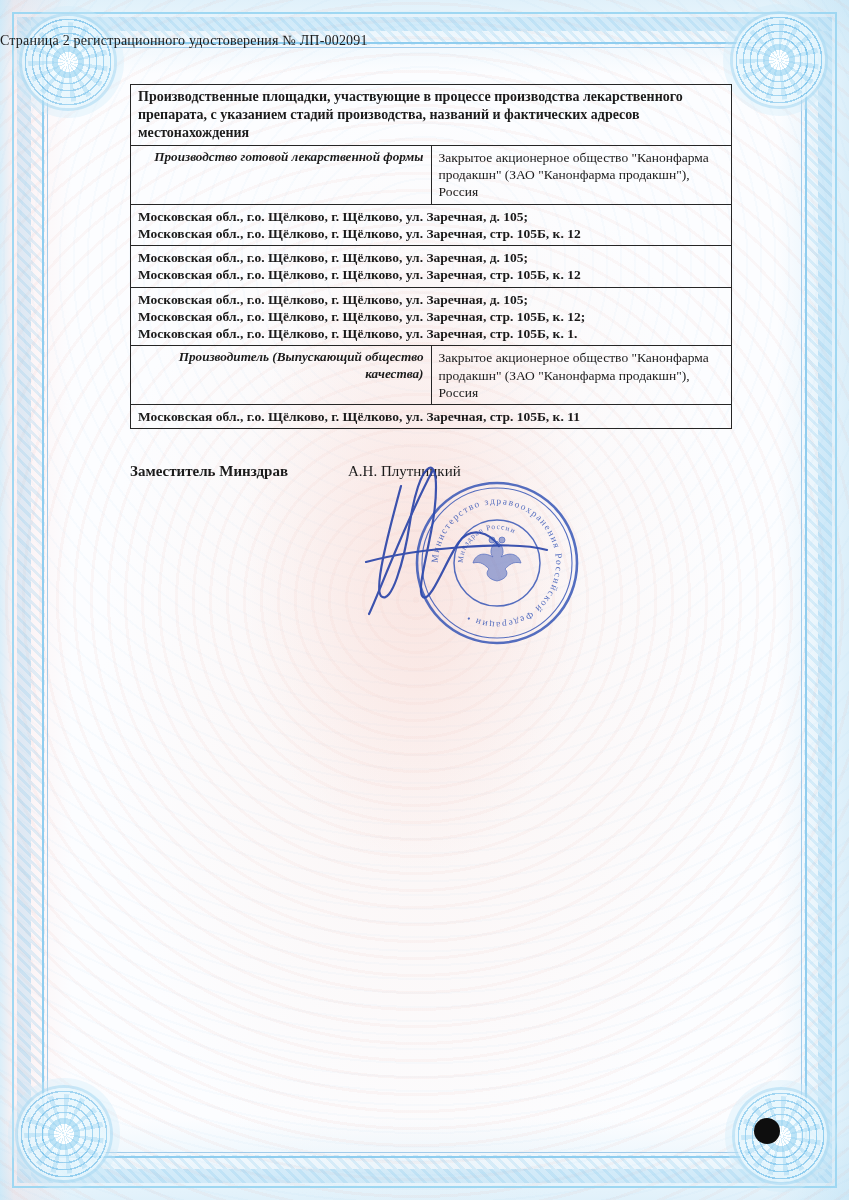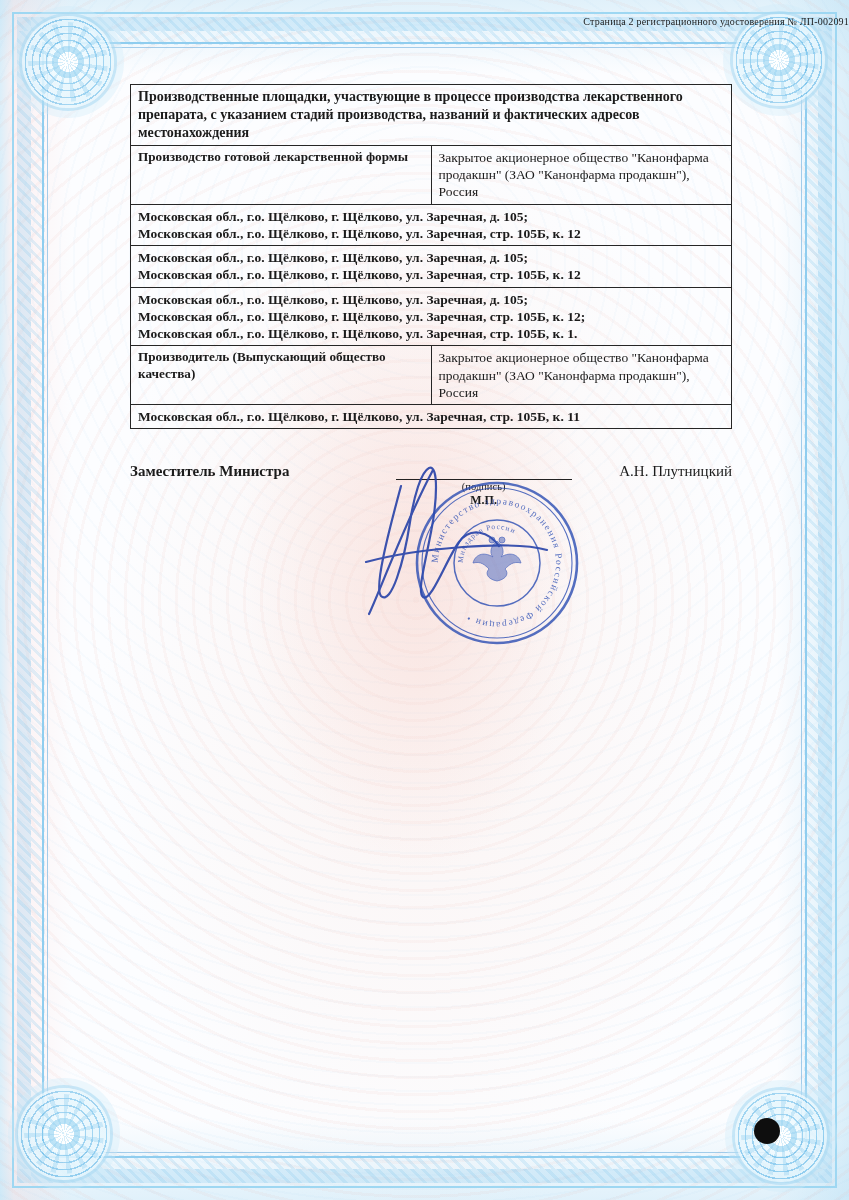--- a/index.html
+++ b/index.html
@@ -51,30 +51,30 @@
   .rosette.tl { left:22px; top:16px; }
   .rosette.tr { right:24px; top:14px; }
   .rosette.bl { left:18px; bottom:20px; }
   .rosette.br { right:22px; bottom:18px; }
   .hole-punch {
     position:absolute; width:26px; height:26px; border-radius:50%;
     background:#0e0e0e; right:69px; bottom:56px;
   }
   
   .header {
-    position:absolute; top:16px; left:0; width:100%;
-    text-align:right; font-size:10px; letter-spacing:.2px;
+    position:absolute; top:33px; left:0; width:100%;
+    text-align:left; font-size:14px; letter-spacing:.2px;
   }
   .content { position:absolute; left:130px; top:84px; width:602px; }
   table.doc-table { width:100%; border-collapse:collapse; font-size:13.5px; table-layout:fixed; }
   table.doc-table td {
     border:1.6px solid #262626; padding:3px 7px; vertical-align:top; line-height:1.28;
   }
   td.t-title { font-weight:bold; font-size:14px; padding:5px 7px; }
-  td.t-stage { width:54.6%; font-weight:bold; font-size:13.2px; }
+  td.t-stage { width:54.6%; font-weight:bold; font-style:italic; font-size:13.2px;text-align:right; }
   td.t-comp  { font-size:13.5px;margin-left:15px; }
   td.t-addr  { font-weight:bold;font-family:Liberation Serif, serif; }
   
   .sig-row { display:flex; align-items:flex-start; margin-top:34px; }
   .sig-minister { font-weight:bold; font-size:15px; width:218px; }
   .sig-center { flex:1; display:flex; flex-direction:column; align-items:center; }
   .sig-line { width:176px; border-bottom:1.6px solid #222; height:17px; }
   .sig-caption { font-size:10.5px; margin-top:1px; }
   .sig-mp { font-size:12px; font-weight:bold; margin-top:1px; }
   .sig-name { font-weight:normal; font-size:15px; text-align:right; flex:0 0 auto; }
@@ -137,26 +137,21 @@
         </tr>
         <tr>
           <td colspan="2" class="t-addr">
             <div>Московская обл., г.о. Щёлково, г. Щёлково, ул. Заречная, стр. 105Б, к. 11</div>
           </td>
         </tr>
       </tbody>
     </table>
 
     <div class="sig-row">
-      <div class="sig-minister">Заместитель Министра</div>
-      <div class="sig-center">
-        <div class="sig-line"></div>
-        <div class="sig-caption">(подпись)</div>
-        <div class="sig-mp">М.П.</div>
-      </div>
+      <div class="sig-minister">Заместитель Минздрав</div>
       <div class="sig-name">А.Н. Плутницкий</div>
     </div>
   </div>
 
   <svg class="overlay" width="849" height="1200" viewBox="0 0 849 1200">
 
     <g stroke="#2742a8" stroke-width="2.2" fill="none" opacity="0.9" stroke-linecap="round">
       <path d="M401,486 C388,534 374,588 381,596 C391,606 404,562 410,522 C414,496 421,472 429,468 C439,464 437,502 431,532 C425,564 417,592 423,597 C431,603 447,558 459,542 C471,526 489,532 499,546"></path>
       <path d="M433,470 C406,520 377,598 369,614"></path>
       <path d="M366,562 C418,548 512,540 547,550"></path>

